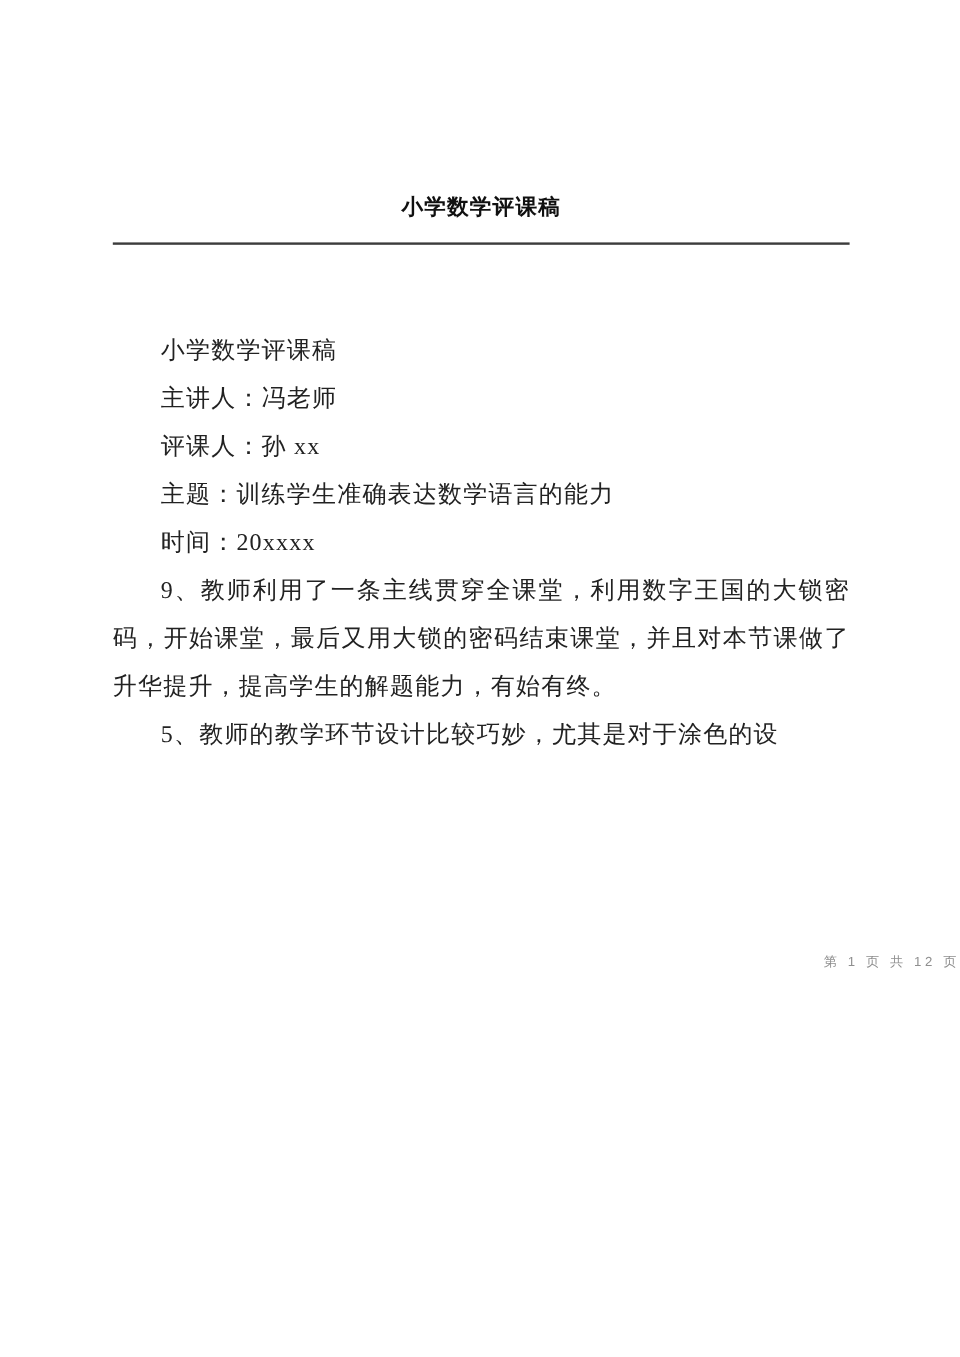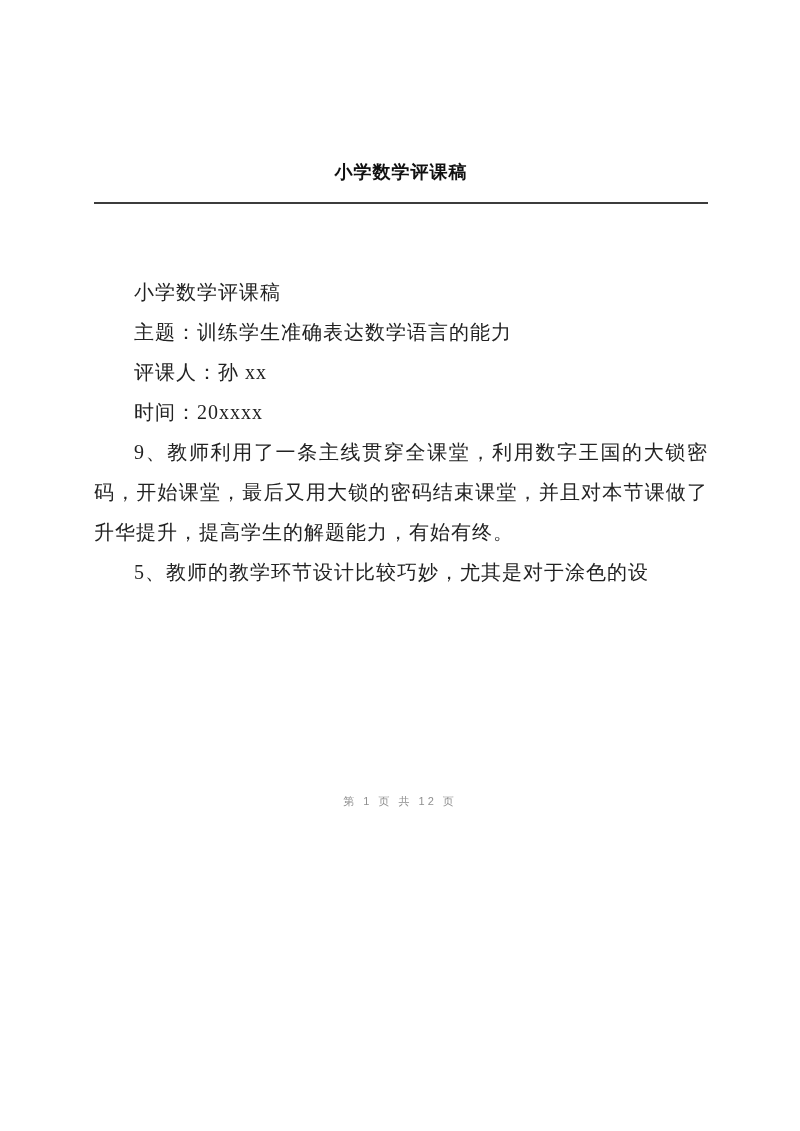--- a/index.html
+++ b/index.html
@@ -53,40 +53,41 @@
     .doc-body p {
       margin: 0;
       padding: 0;
       text-indent: 2em;
     }
     .page-footer {
       position: absolute;
       left: 0;
       bottom: 80px;
       width: 100%;
-      text-align: center;
+      text-align: right;
       font-size: 11px;
       color: #8f8f8f;
       letter-spacing: 3px;
       font-family: "Liberation Sans", "DejaVu Sans", sans-serif;
     }
   </style>
 </head>
 <body>
 
 <div class="page">
 
   <h1 class="doc-title">小学数学评课稿</h1>
 
   <div class="title-rule"></div>
 
   <div class="doc-body">
     <p>小学数学评课稿</p>
+    <p>主讲人：冯老师</p>
+    <p>评课人：孙 xx</p>
     <p>主题：训练学生准确表达数学语言的能力</p>
-    <p>评课人：孙 xx</p>
     <p>时间：20xxxx</p>
     <p>9、教师利用了一条主线贯穿全课堂，利用数字王国的大锁密码，开始课堂，最后又用大锁的密码结束课堂，并且对本节课做了升华提升，提高学生的解题能力，有始有终。</p>
     <p>5、教师的教学环节设计比较巧妙，尤其是对于涂色的设</p>
   </div>
 
   <div class="page-footer">第 1 页 共 12 页</div>
 
 </div>
 
 </body></html>

